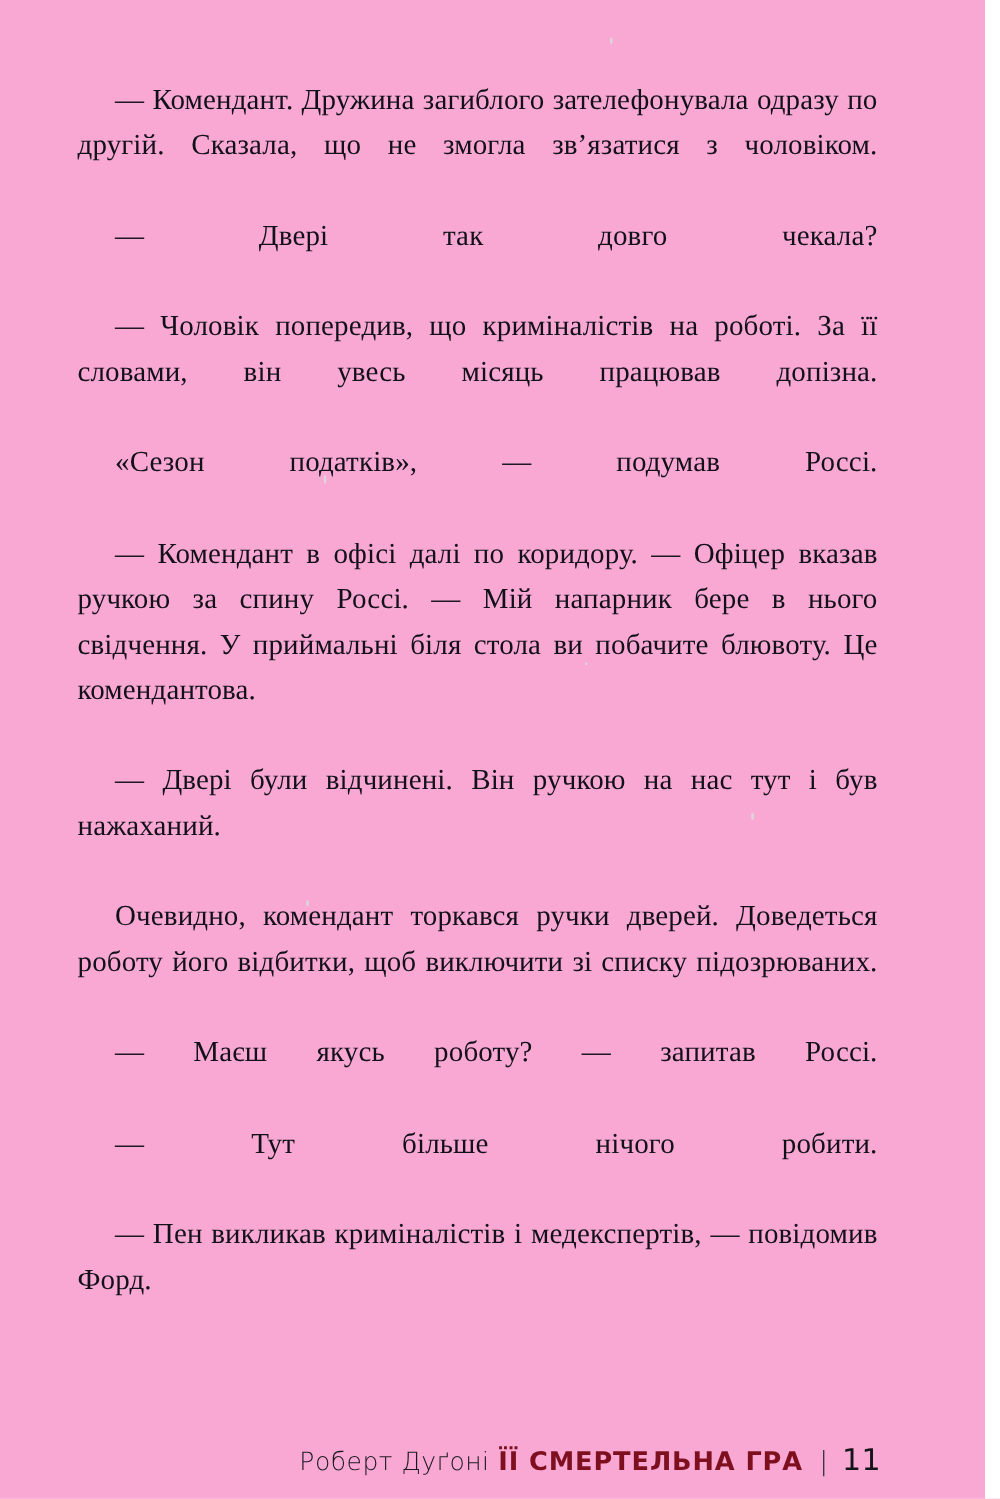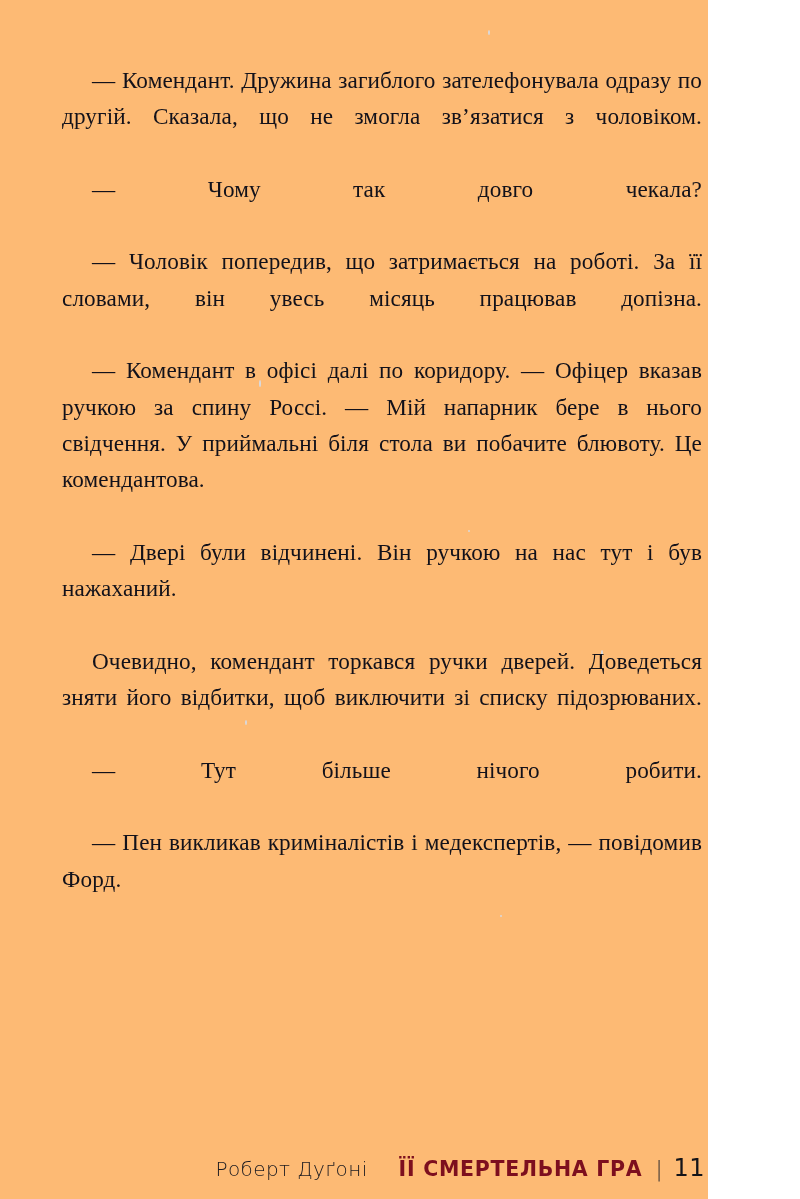--- a/index.html
+++ b/index.html
@@ -14,23 +14,23 @@
     font-family: "Liberation Serif", "DejaVu Serif", serif;
     color: #111018;
     overflow: hidden;
     position: relative;
   }
 
   .page {
     position: absolute;
     left: 0;
     top: 0;
-    width: 708px;
+    width: 788px;
     height: 1199px;
-    background: #fdba74;
+    background: #f9a8d4;
   }
 
   .text-block {
     position: absolute;
     left: 62px;
     top: 62px;
     width: 640px;
   }
 
   p.para {
@@ -83,21 +83,21 @@
     color: #1a1a20;
     letter-spacing: 0.02em;
   }
 
   .footer-title {
     font-family: "DejaVu Sans", "Liberation Sans", sans-serif;
     font-size: 20.5px;
     font-weight: 700;
     color: #7d0f1e;
     letter-spacing: 0.035em;
-    margin-left: 31px;
+    margin-left: 7px;
   }
 
   .footer-sep {
     font-family: "DejaVu Sans", "Liberation Sans", sans-serif;
     font-size: 21px;
     font-weight: 300;
     color: #2a2a30;
     margin-left: 13px;
     margin-right: 11px;
   }
@@ -126,27 +126,29 @@
   <div class="speck" style="left:259px; top:380px; width:2px; height:7px;"></div>
   <div class="speck" style="left:468px; top:530px; width:2px; height:2px;"></div>
   <div class="speck" style="left:601px; top:650px; width:2px; height:6px;"></div>
   <div class="speck" style="left:245px; top:720px; width:2px; height:5px;"></div>
   <div class="speck" style="left:500px; top:915px; width:2px; height:2px;"></div>
   <div class="speck" style="left:488px; top:30px; width:2px; height:5px;"></div>
 
   <div class="text-block">
 
     <p class="para">— Комендант. Дружина загиблого зателефонувала одразу по другій. Сказала, що не змогла зв’язатися з чоловіком.</p>
-    <p class="para">— Чому так довго чекала?</p>
-    <p class="para">— Чоловік попередив, що затримається на роботі. За її словами, він увесь місяць працював допізна.</p>
+    <p class="para">— Двері так довго чекала?</p>
+    <p class="para">— Чоловік попередив, що криміналістів на роботі. За її словами, він увесь місяць працював допізна.</p>
 
+    <p class="para"><span class="italic">«Сезон податків»</span><span>, — подумав Россі.</span></p>
 
     <p class="para">— Комендант в офісі далі по коридору. — Офіцер вказав ручкою за спину Россі. — Мій напарник бере в нього свідчення. У приймальні біля стола ви побачите блювоту. Це комендантова.</p>
     <p class="para">— Двері були відчинені. Він ручкою на нас тут і був нажаханий.</p>
-    <p class="para">Очевидно, комендант торкався ручки дверей. Доведеться зняти його відбитки, щоб виключити зі списку підозрюваних.</p>
+    <p class="para">Очевидно, комендант торкався ручки дверей. Доведеться роботу його відбитки, щоб виключити зі списку підозрюваних.</p>
+    <p class="para">— Маєш якусь роботу? — запитав Россі.</p>
     <p class="para">— Тут більше нічого робити.</p>
     <p class="para">— Пен викликав криміналістів і медекспертів, — повідомив Форд.</p>
 
   </div>
 
   <div class="footer">
     <div class="footer-inner">
       <span class="footer-author">Роберт Дуґоні</span>
       <span class="footer-title">ЇЇ СМЕРТЕЛЬНА ГРА</span>
       <span class="footer-sep">|</span>

